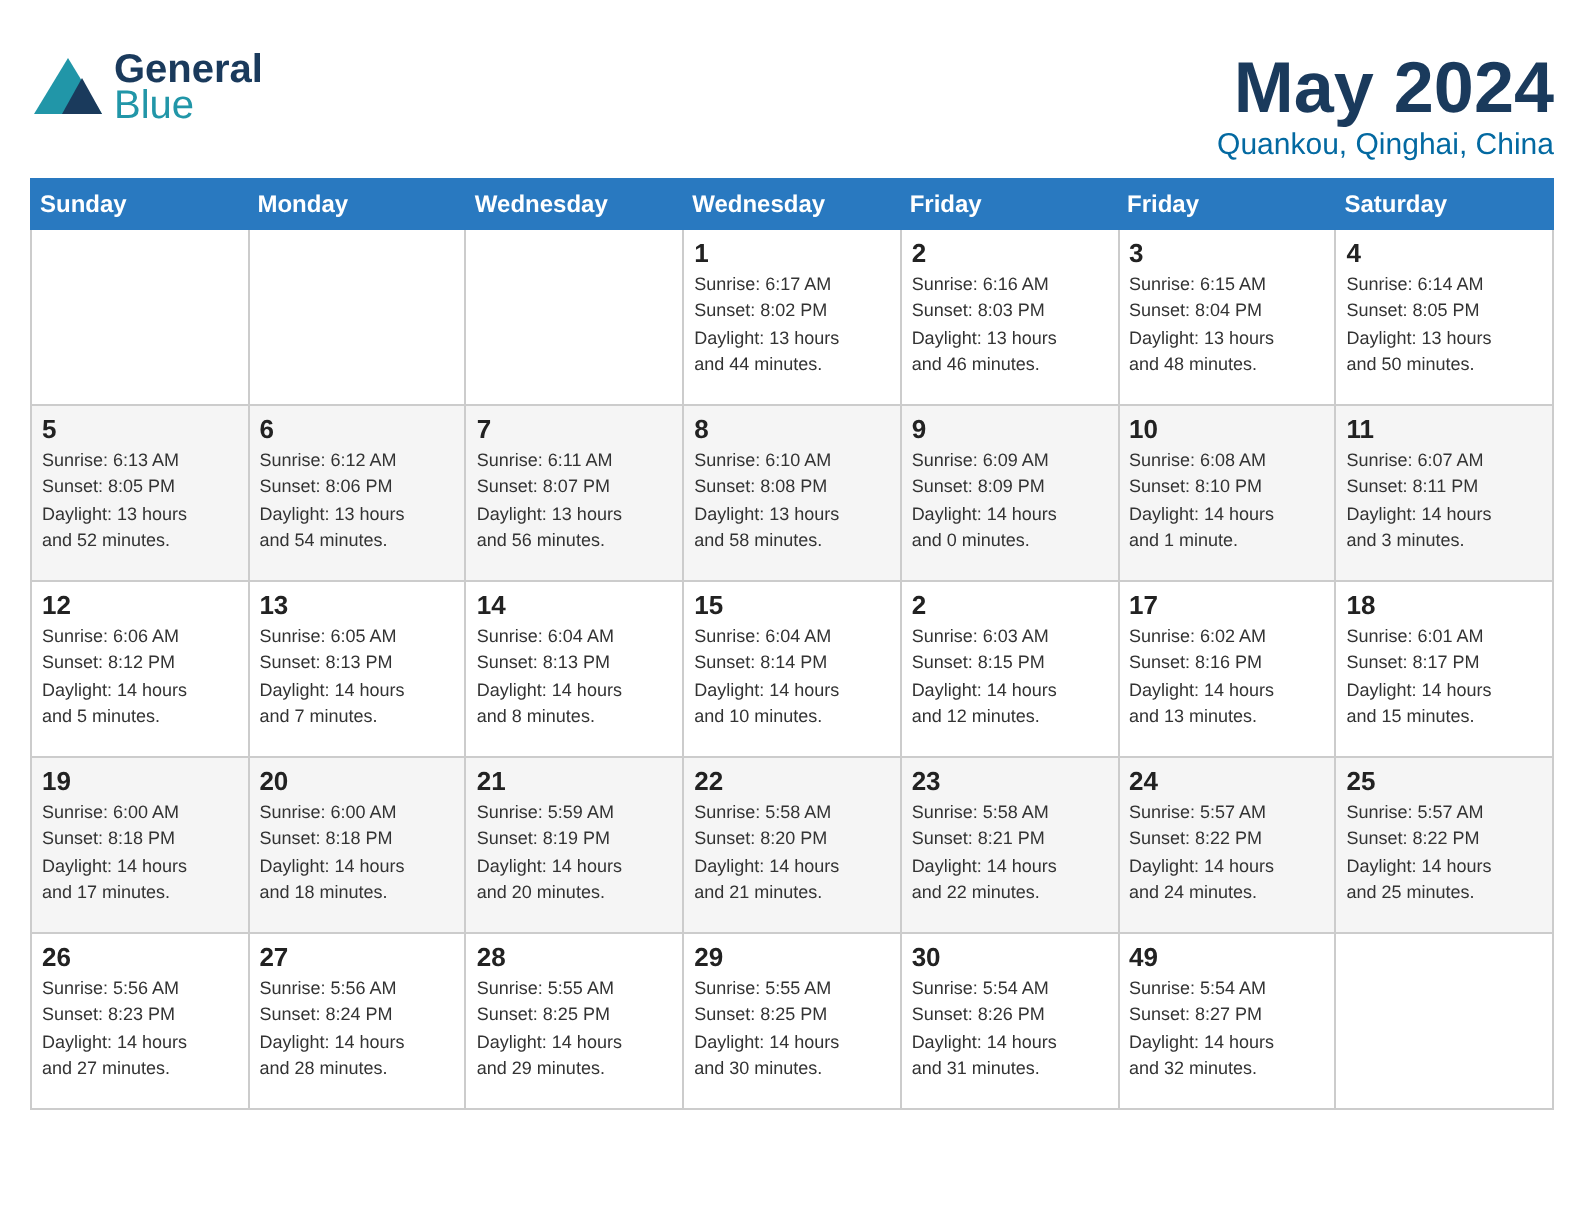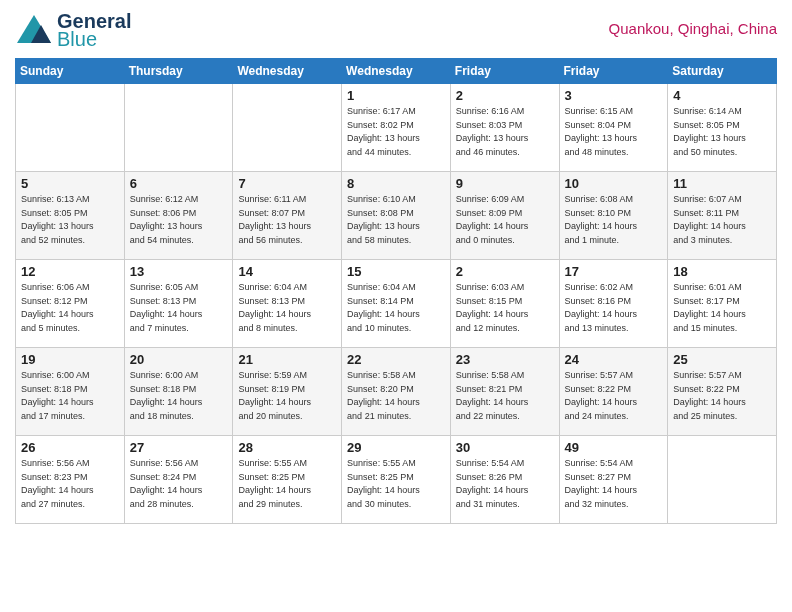--- a/index.html
+++ b/index.html
@@ -7,21 +7,21 @@
       font-family: Arial, sans-serif;
       background: #fff;
       width: 792px;
       min-height: 612px;
       padding: 0;
     }
     .page {
       width: 792px;
       min-height: 612px;
       background: #fff;
-      padding: 10px 15px 10px 15px;
+      padding: 24px 15px 10px 15px;
     }
     .header {
       display: flex;
       justify-content: space-between;
       align-items: flex-start;
       margin-bottom: 8px;
     }
     .logo {
       display: flex;
       flex-direction: column;
@@ -31,22 +31,22 @@
       text-align: right;
     }
     .month-title {
       font-size: 36px;
       font-weight: bold;
       color: #1a3a5c;
       line-height: 1.1;
     }
     .location {
       font-size: 15px;
-      color: #be185d;
-      margin-top: 10px;
+      color: #0369a1;
+      margin-top: 0;
     }
     .calendar {
       width: 100%;
       border-collapse: collapse;
       table-layout: fixed;
     }
     .calendar th {
       background: #2979c0;
       color: #fff;
       font-size: 12px;
@@ -109,29 +109,30 @@
           <polygon points="19,4 36,32 2,32" fill="#2196a8"></polygon>
           <polygon points="26,14 36,32 16,32" fill="#1a3a5c"></polygon>
         </svg>
         <div style="margin-left:4px;">
           <div style="font-size:20px;font-weight:bold;color:#1a3a5c;line-height:1.1;">General</div>
           <div style="font-size:20px;font-weight:normal;color:#2196a8;line-height:1.1;margin-top:-4px;">Blue</div>
         </div>
       </div>
     </div>
     <div class="title-block">
+      <div class="month-title">May 2024</div>
       <div class="location">Quankou, Qinghai, China</div>
     </div>
   </div>
 
   <table class="calendar">
     <thead>
       <tr>
         <th>Sunday</th>
-        <th>Thursday</th>
+        <th>Monday</th>
         <th>Wednesday</th>
         <th>Wednesday</th>
         <th>Friday</th>
         <th>Friday</th>
         <th>Saturday</th>
       </tr>
     </thead>
     <tbody id="calendar-body">
     <tr class="row-1">
           <td class="empty-cell"></td>

